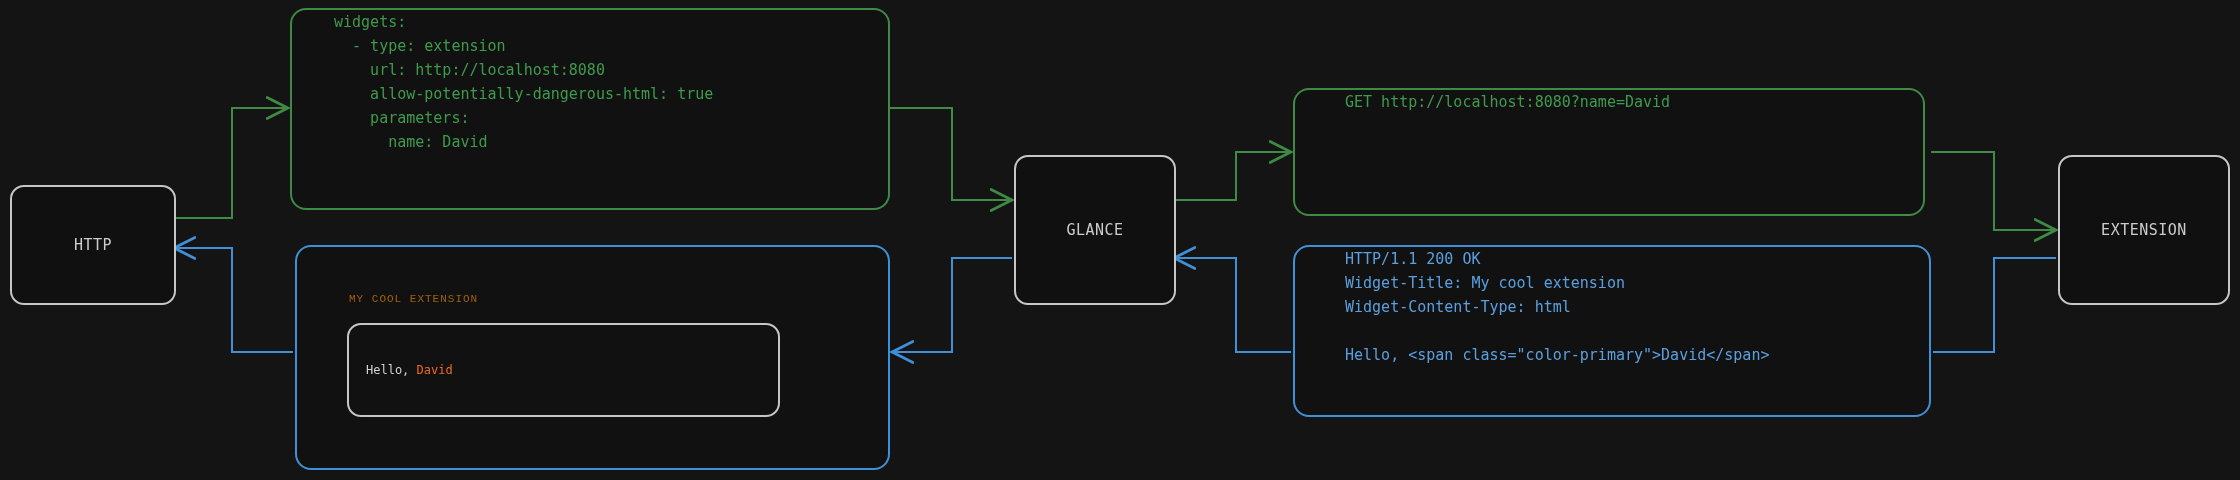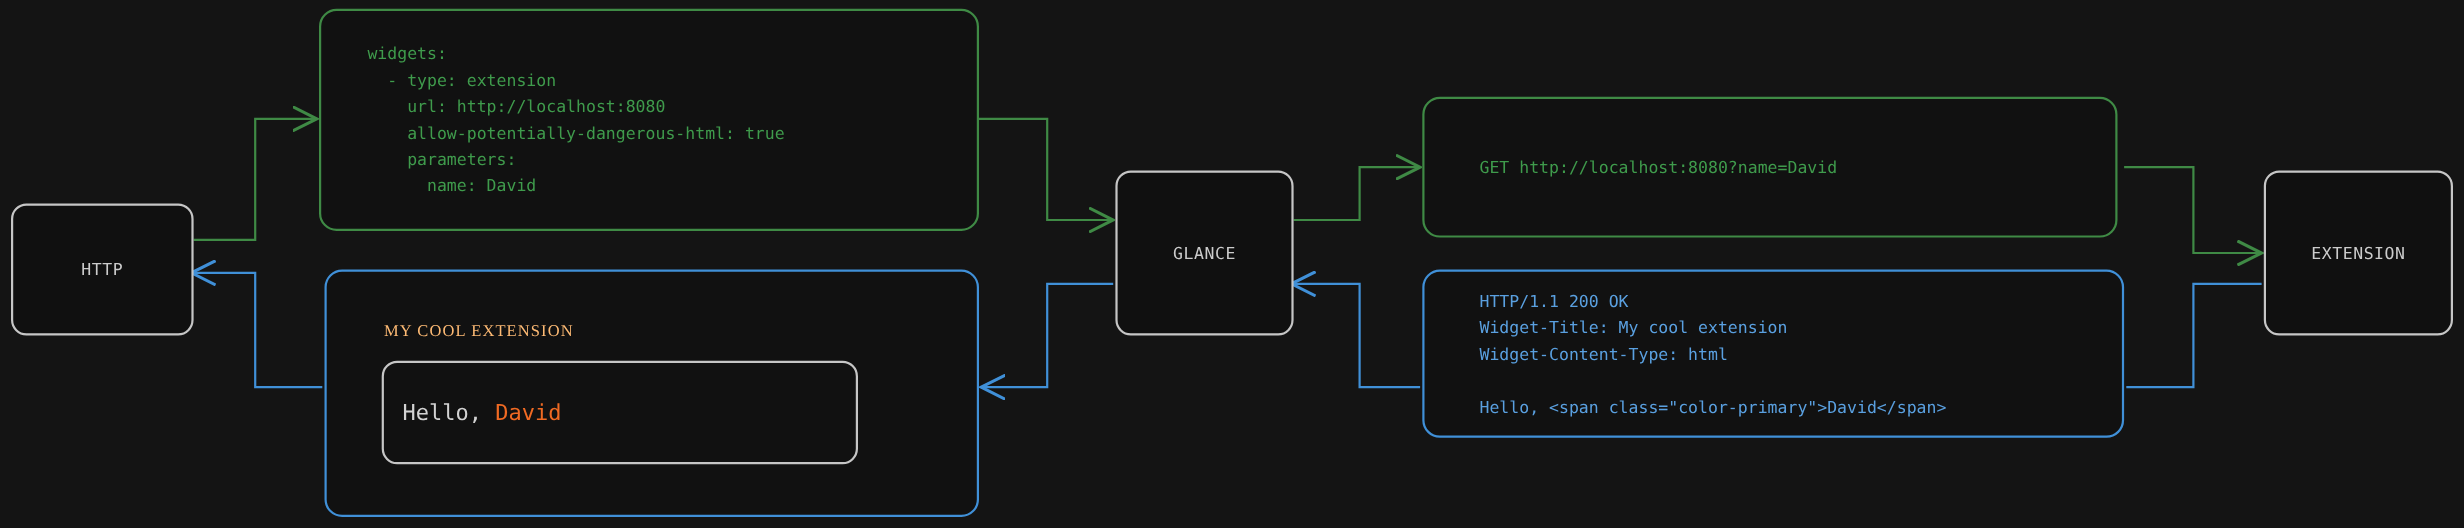--- a/index.html
+++ b/index.html
@@ -50,63 +50,62 @@
   #node-glance{ left: 1014px; top: 155px; width: 162px; height: 150px; }
   #node-ext   { left: 2058px; top: 155px; width: 172px; height: 150px; }
 
   
   .panel {
     position: absolute;
     box-sizing: border-box;
     border-radius: 16px;
     background: #111111;
     display: flex;
-    align-items: center;
   }
   .panel.green { border: 2px solid #3f8a45; }
   .panel.blue  { border: 2px solid #4090d8; }
 
   .code {
     font-family: "DejaVu Sans Mono", monospace;
     font-size: 15px;
     line-height: 24px;
     white-space: pre;
     margin: 0;
   }
   .code.green { color: #3f9b4c; }
   .code.blue  { color: #5aa0e0; }
 
   #panel-yaml    { left: 290px;  top: 8px;   width: 600px; height: 202px; padding-left: 42px; }
   #panel-get     { left: 1293px; top: 88px;  width: 632px; height: 128px; padding-left: 50px; }
   #panel-widget  { left: 295px;  top: 245px; width: 595px; height: 225px; padding-left: 0; display: block; }
-  #panel-http    { left: 1293px; top: 245px; width: 638px; height: 153px; padding-left: 50px; }
+  #panel-http    { left: 1293px; top: 245px; width: 638px; height: 172px; padding-left: 50px; }
 
   
   .widget-title {
-    font-family: Liberation Serif, serif;
-    font-size: 15px;
-    color: #fdba74;
+    font-family: Liberation Mono, monospace;
+    font-size: 11px;
+    color: #a16207;
     letter-spacing: 1px;
     margin: 46px 0 0 52px;
   }
   .widget-body {
     box-sizing: border-box;
     margin: 18px 0 0 50px;
     width: 433px;
     height: 94px;
     border: 2px solid #c6c6c6;
     border-radius: 14px;
     background: #111111;
     display: flex;
     align-items: center;
     padding-left: 17px;
   }
   .widget-text {
     font-family: "DejaVu Sans Mono", monospace;
-    font-size: 20px;
+    font-size: 12px;
     color: #d2d2d2;
     white-space: pre;
   }
   .accent { color: #f06a23; }
 </style>
 </head>
 <body>
 
 <div id="canvas">
 

